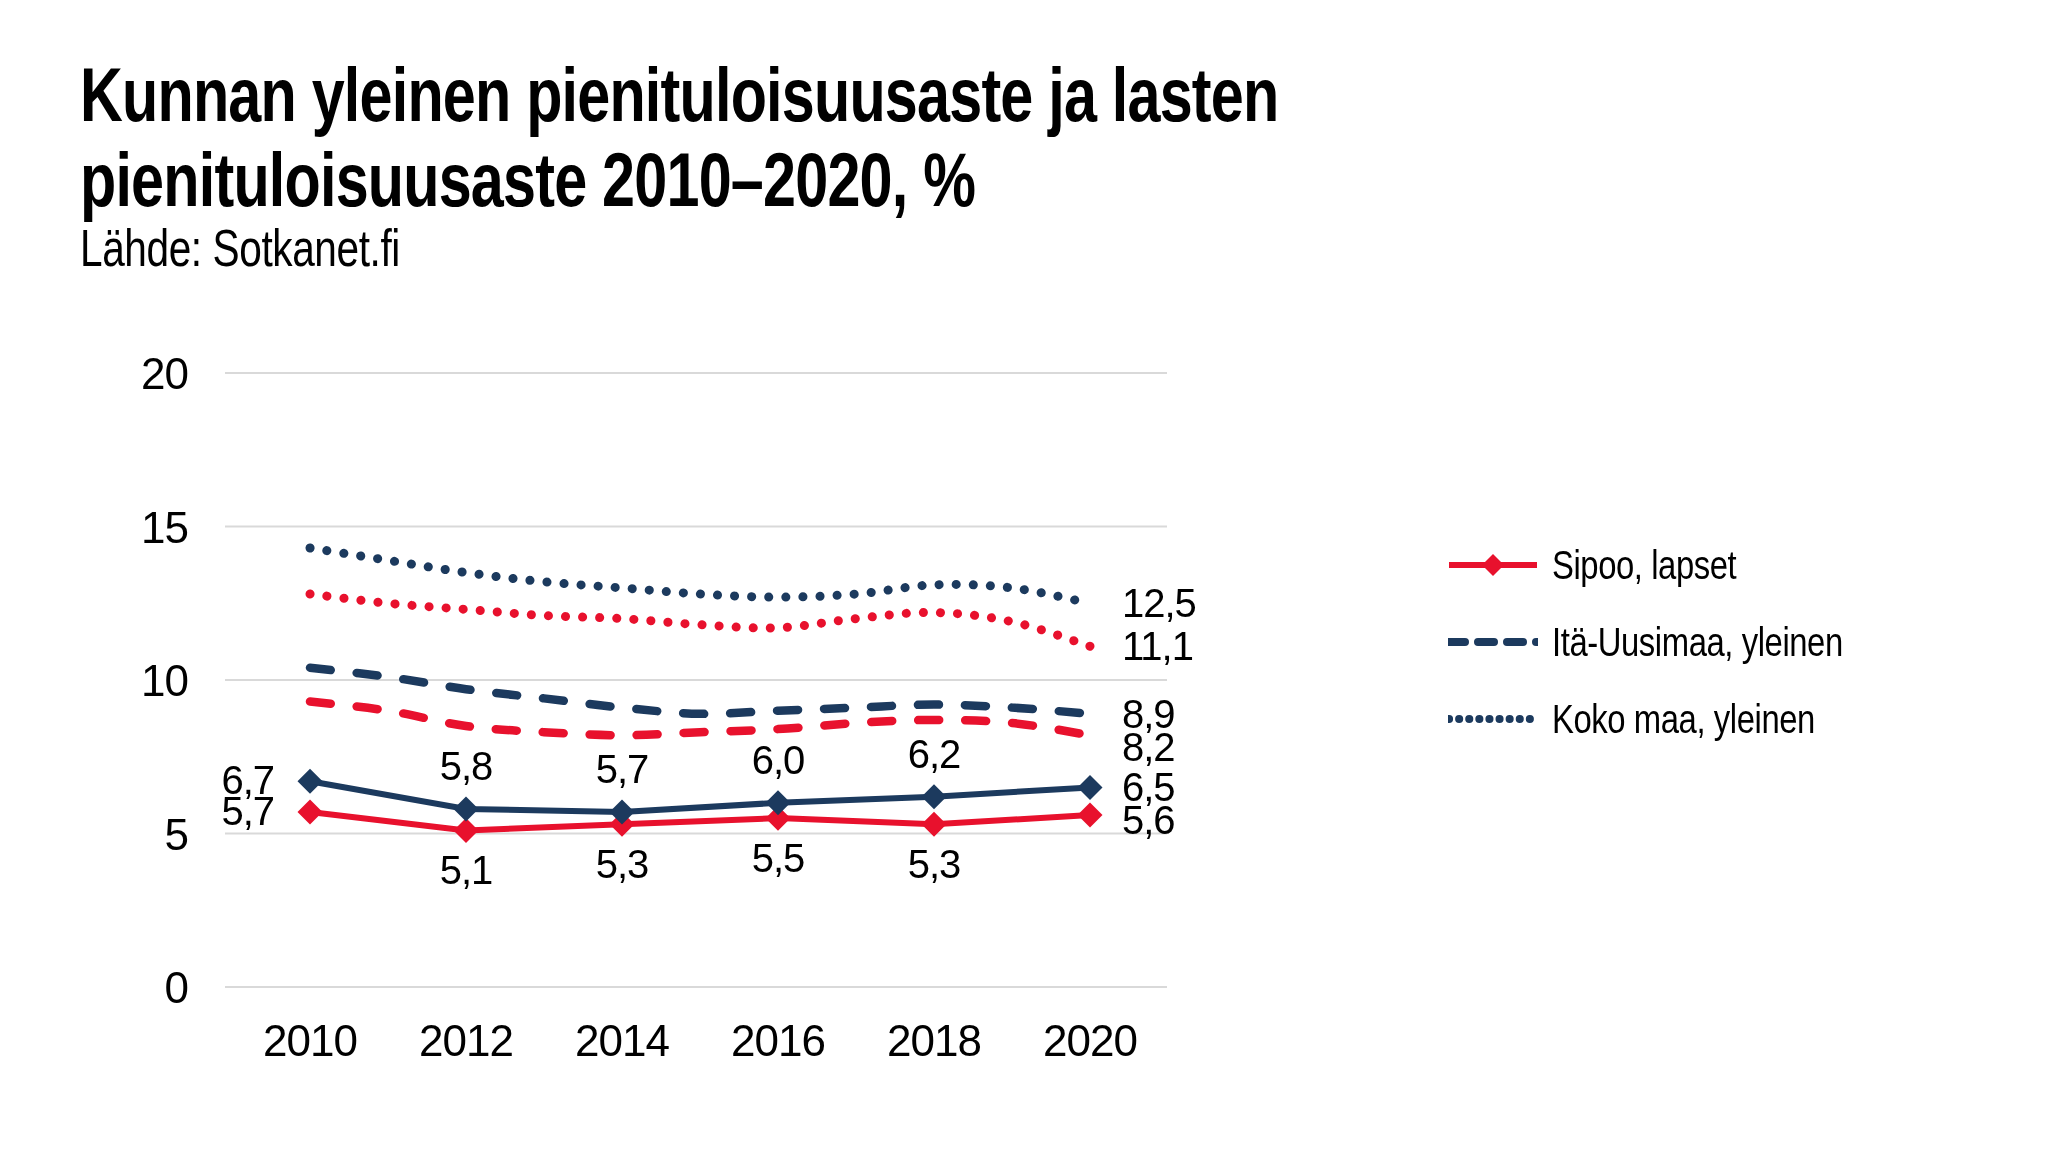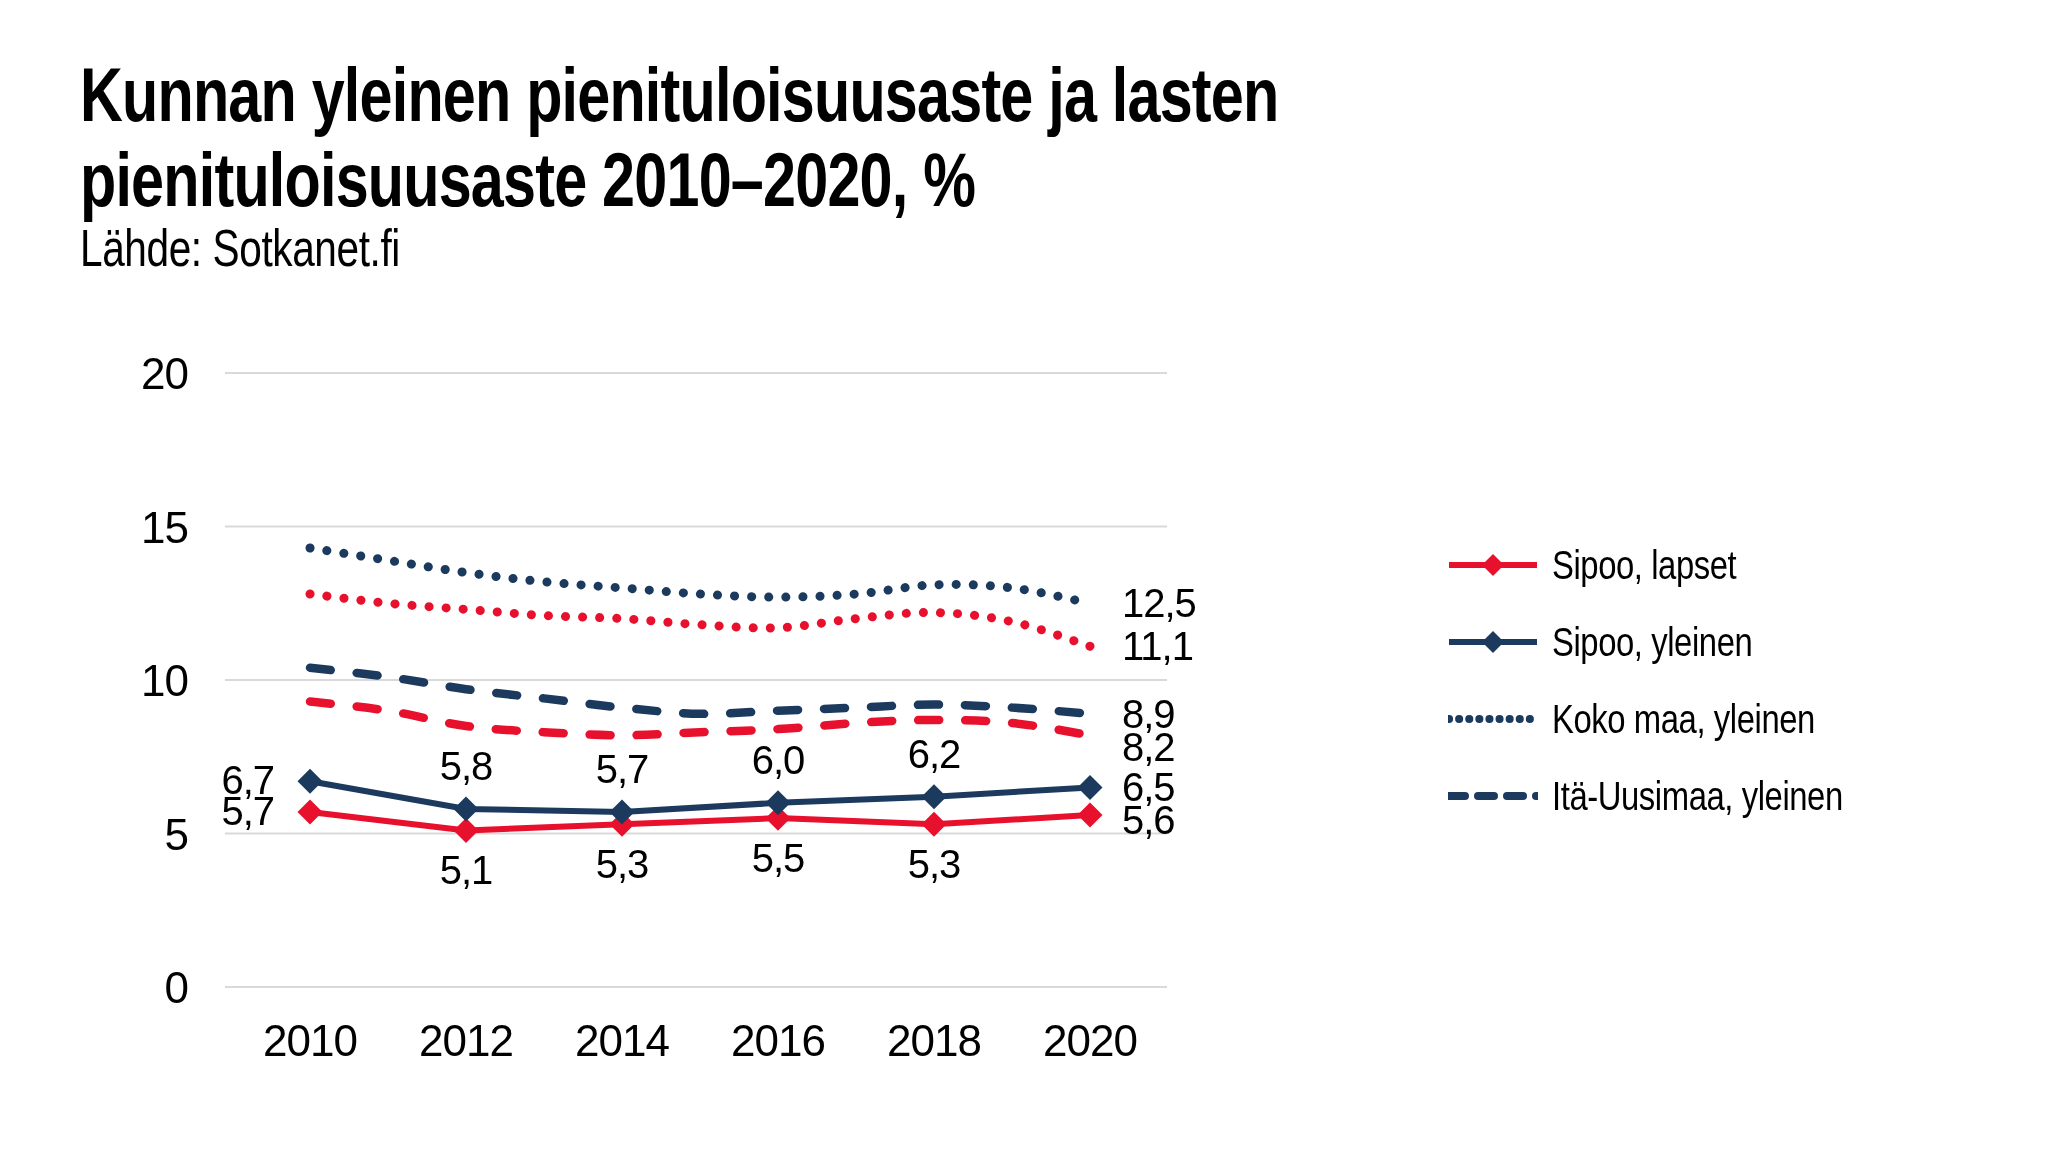--- a/index.html
+++ b/index.html
@@ -121,32 +121,25 @@
   <div id="legend">
       <div class="legend-item">
         <svg width="90" height="34" viewBox="0 0 90 34">
           <line x1="1" y1="17" x2="89" y2="17" stroke="#e8112d" stroke-width="6"></line>
           <path d="M34,17L45,6L56,17L45,28Z" fill="#e8112d"></path>
         </svg>
         <span class="legend-label">Sipoo, lapset</span>
       </div>
       <div class="legend-item">
         <svg width="90" height="34" viewBox="0 0 90 34">
-          <line x1="1" y1="17" x2="89" y2="17" stroke="#1c3a5e" stroke-width="6"></line>
-          <path d="M34,17L45,6L56,17L45,28Z" fill="#1c3a5e"></path>
+          <line x1="1" y1="17" x2="89" y2="17" stroke="#1c3a5e" stroke-width="8" stroke-dasharray="16 13" stroke-linecap="round"></line>
         </svg>
-        <span class="legend-label">Sipoo, yleinen</span>
+        <span class="legend-label">Itä-Uusimaa, yleinen</span>
       </div>
       <div class="legend-item">
         <svg width="90" height="34" viewBox="0 0 90 34">
           <line x1="1" y1="17" x2="89" y2="17" stroke="#1c3a5e" stroke-width="8" stroke-dasharray="0.1 10" stroke-linecap="round"></line>
         </svg>
         <span class="legend-label">Koko maa, yleinen</span>
       </div>
-      <div class="legend-item">
-        <svg width="90" height="34" viewBox="0 0 90 34">
-          <line x1="1" y1="17" x2="89" y2="17" stroke="#1c3a5e" stroke-width="8" stroke-dasharray="16 13" stroke-linecap="round"></line>
-        </svg>
-        <span class="legend-label">Itä-Uusimaa, yleinen</span>
-      </div>
     </div>
 
 </div>
 
 </body></html>

